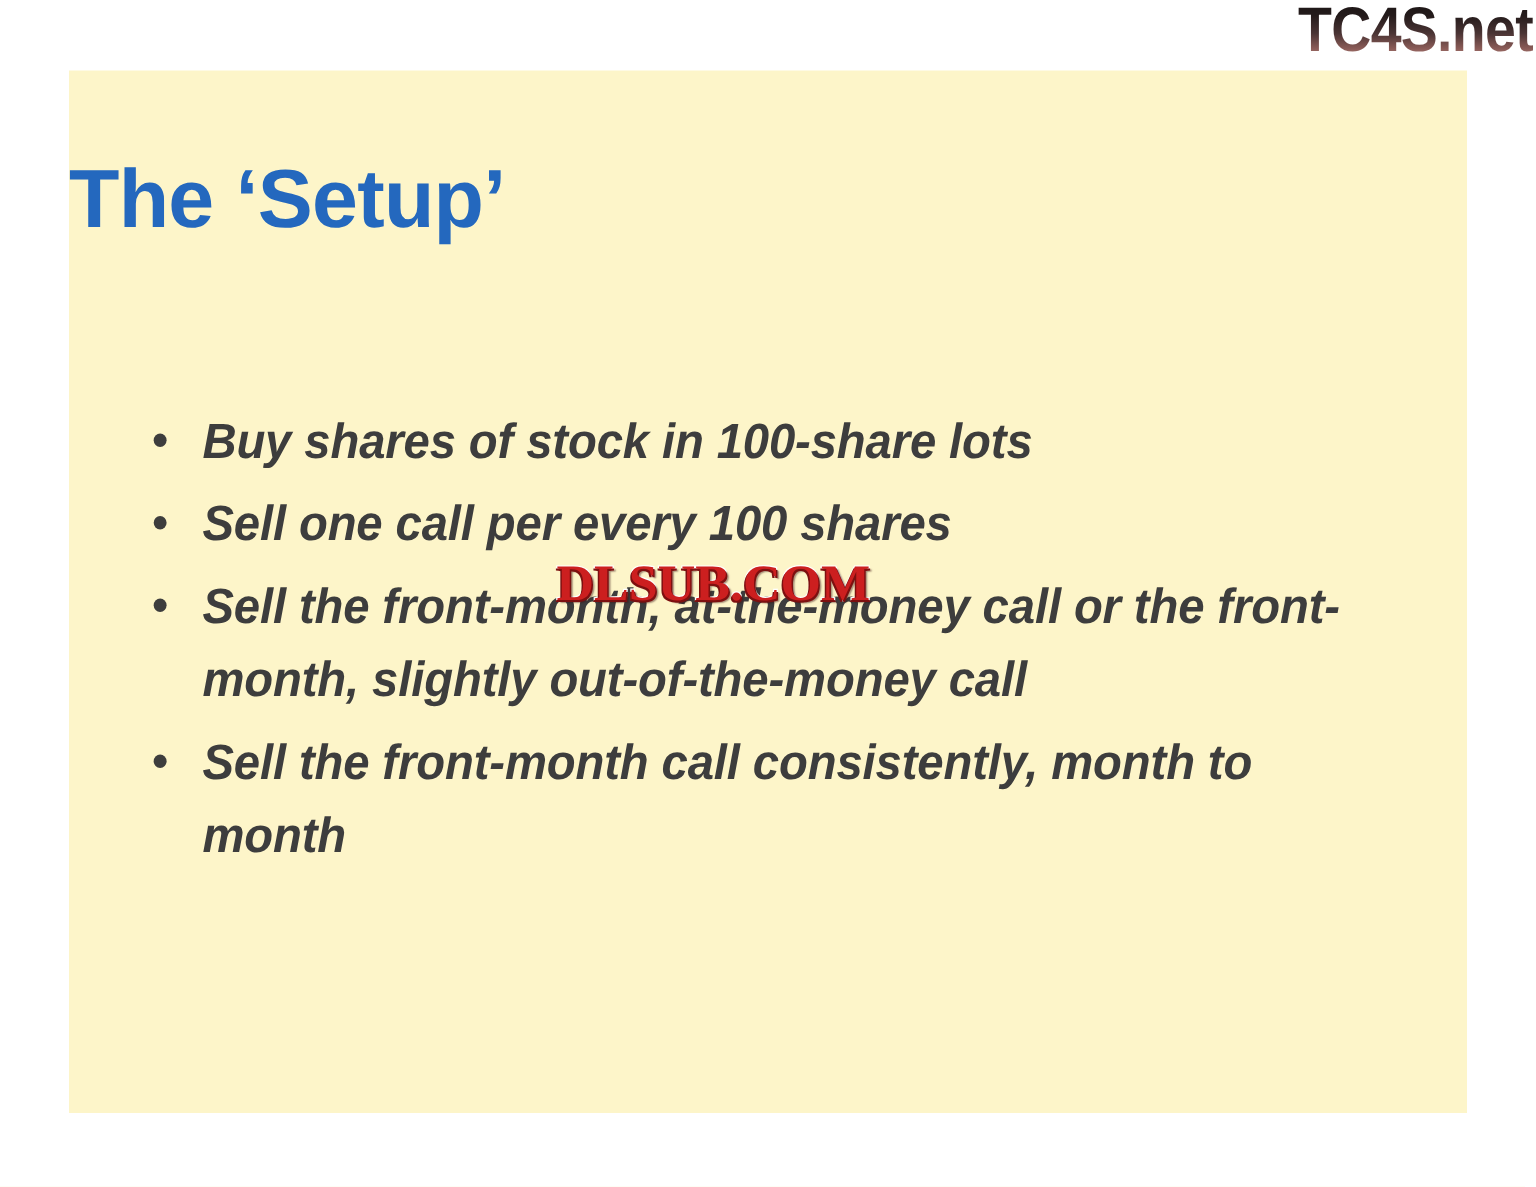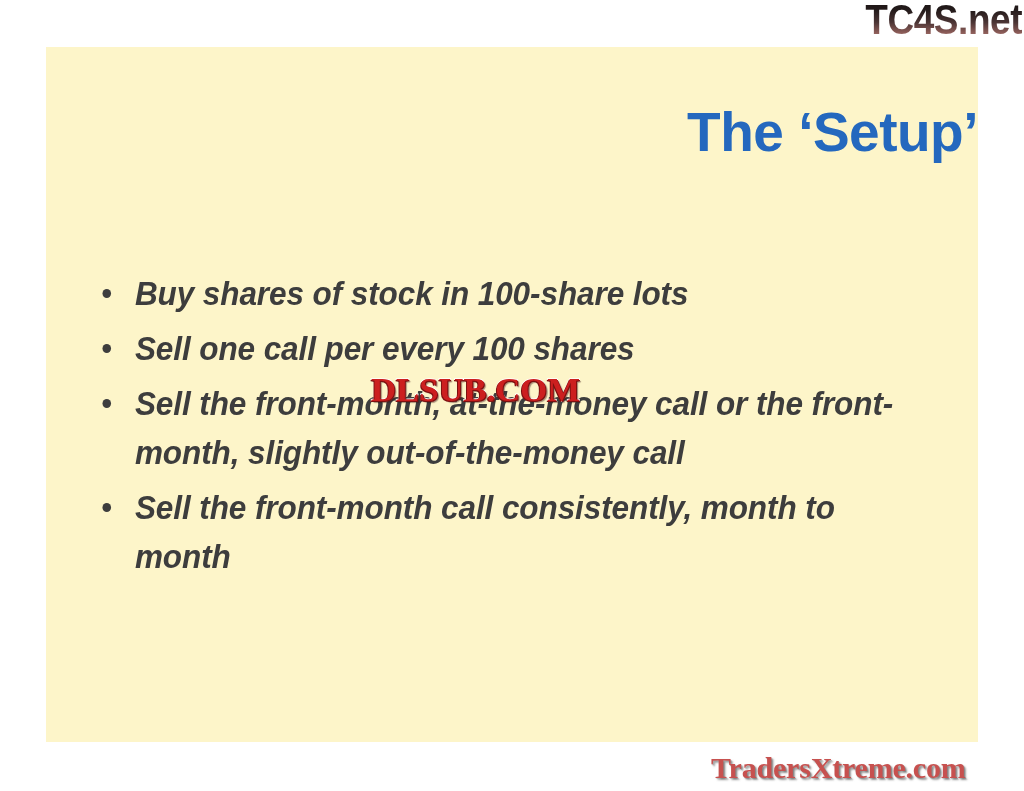--- a/index.html
+++ b/index.html
@@ -35,21 +35,21 @@
     height: 695px;
     background: #fdf5c9;
   }
 
   
   #slide-title {
     position: absolute;
     left: 0;
     top: 57px;
     width: 932px;
-    text-align: right;
+    text-align: left;
     font-family: "Liberation Sans", "DejaVu Sans", sans-serif;
     font-weight: bold;
     font-size: 55px;
     line-height: 1.05;
     letter-spacing: -0.5px;
     color: #2468be;
     white-space: nowrap;
   }
 
   
@@ -203,15 +203,14 @@
       </li>
     </ul>
 
   </div>
 
   <div id="watermark-tc4s-fallback">TC4S.net</div>
   <div id="watermark-tc4s">TC4S.net</div>
 
   <div id="watermark-dlsub">DLSUB.COM</div>
 
-  <div id="watermark-traders">TradersXtreme.com</div>
 
 </div>
 
 </body></html>

